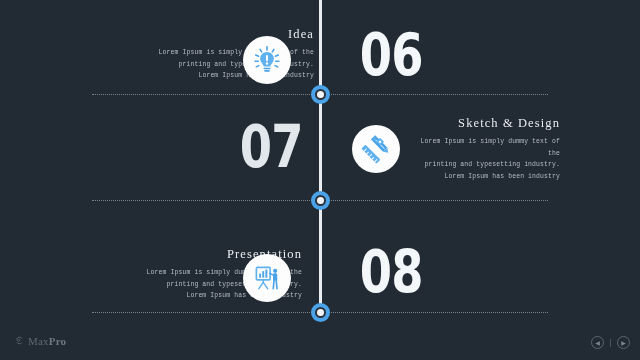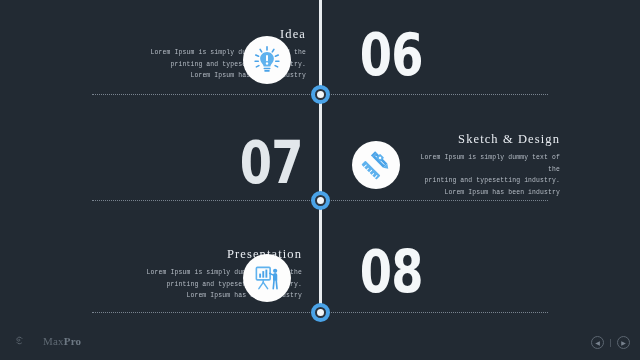--- a/index.html
+++ b/index.html
@@ -66,21 +66,21 @@
     border-radius: 50%;
     background: #f2f5f7;
   }
   .node.n1 { top: 85px; }
   .node.n2 { top: 191px; }
   .node.n3 { top: 303px; }
 
   
   .row { position: absolute; left: 0; width: 640px; }
   .row.row1 { top: 24px;  height: 70px; }
-  .row.row2 { top: 132px; height: 68px; text-decoration: underline; }
+  .row.row2 { top: 116px; height: 68px; text-decoration: underline; }
   .row.row3 { top: 243px; height: 69px; }
 
   
   .textblock { position: absolute; width: 210px; }
   .textblock.right-al { text-align: right; }
   .textblock.left-al  { text-align: right; }
 
   .step-title {
     font-family: "Liberation Serif", "DejaVu Serif", serif;
     font-size: 12.5px;
@@ -124,21 +124,21 @@
   .bignum.solid  { color: #f4f7f9; }
   .bignum.dimmed { color: #e2e7eb; }
 
   
   .logo {
     position: absolute;
     left: 14px;
     bottom: 10px;
     display: flex;
     align-items: center;
-    gap: 18px;
+    gap: 3px;
   }
   .logo-mark { display: block; }
   .logo-text {
     font-family: "Liberation Serif", "DejaVu Serif", serif;
     font-size: 11px;
     color: #5f6973;
     letter-spacing: 0.2px;
   }
   .logo-text .lt-bold { font-weight: bold; color: #6d7883; }
 
@@ -180,21 +180,21 @@
   <div class="dots r1"></div>
   <div class="dots r2"></div>
   <div class="dots r3"></div>
 
   <div class="node n1"></div>
   <div class="node n2"></div>
   <div class="node n3"></div>
 
   <div class="row row1">
 
-    <div class="textblock right-al" style="left:96px; top:4px;">
+    <div class="textblock right-al" style="left:104px; top:4px;">
       <div class="step-title">Idea</div>
       <div class="step-body">
         <div>Lorem Ipsum is simply dummy text of the</div>
         <div>printing and typesetting industry.</div>
         <div>Lorem Ipsum has been industry</div>
       </div>
     </div>
 
     <div class="badge" style="left:243px; top:12px;">
       <svg width="30" height="30" viewBox="0 0 48 48" aria-hidden="true">

